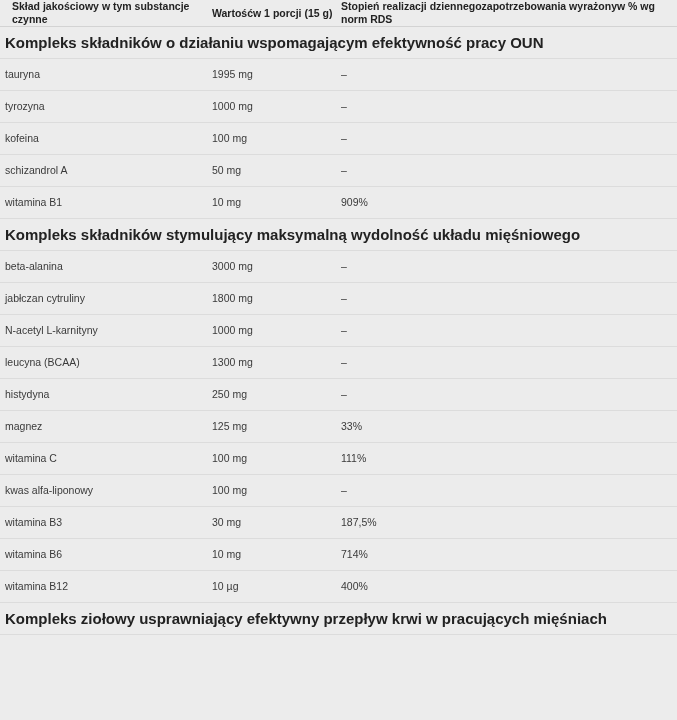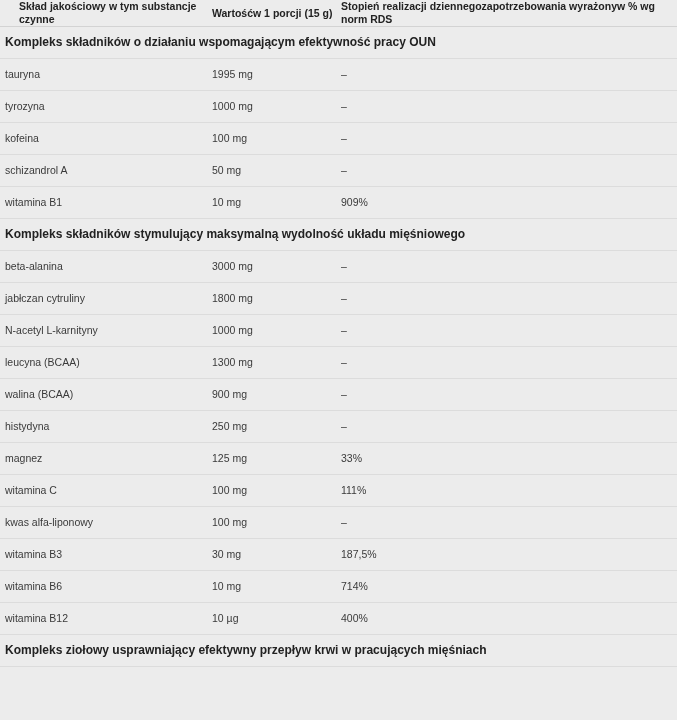--- a/index.html
+++ b/index.html
@@ -31,26 +31,26 @@
     padding: 0;
   }
   .header-row th {
     font-size: 10.5px;
     font-weight: bold;
     color: #222222;
     padding: 5px 0 7px 0;
     border-bottom: 1px solid #d3d3d3;
     line-height: 13px;
   }
-  .header-row th.h1 { padding-left: 19px; }
+  .header-row th.h1 { padding-left: 12px; }
   .header-row th.h2 { padding-left: 0px; }
   .header-row th.h3 { padding-left: 0px; }
 
   tr.section td {
-    font-size: 12px;
+    font-size: 15px;
     font-weight: bold;
     color: #222222;
     padding: 9px 0 9px 5px;
     border-bottom: 1px solid #dcdcdc;
     line-height: 13px;
   }
   tr.item td {
     font-size: 10.5px;
     font-weight: normal;
     color: #3a3a3a;
@@ -124,25 +124,20 @@
         <td class="name">N-acetyl L-karnityny</td>
         <td class="value">1000 mg</td>
         <td class="pct">–</td>
       </tr>
       <tr class="item">
         <td class="name">leucyna (BCAA)</td>
         <td class="value">1300 mg</td>
         <td class="pct">–</td>
       </tr>
       <tr class="item">
-        <td class="name">walina (BCAA)</td>
-        <td class="value">900 mg</td>
-        <td class="pct">–</td>
-      </tr>
-      <tr class="item">
         <td class="name">histydyna</td>
         <td class="value">250 mg</td>
         <td class="pct">–</td>
       </tr>
       <tr class="item">
         <td class="name">magnez</td>
         <td class="value">125 mg</td>
         <td class="pct">33%</td>
       </tr>
       <tr class="item">

